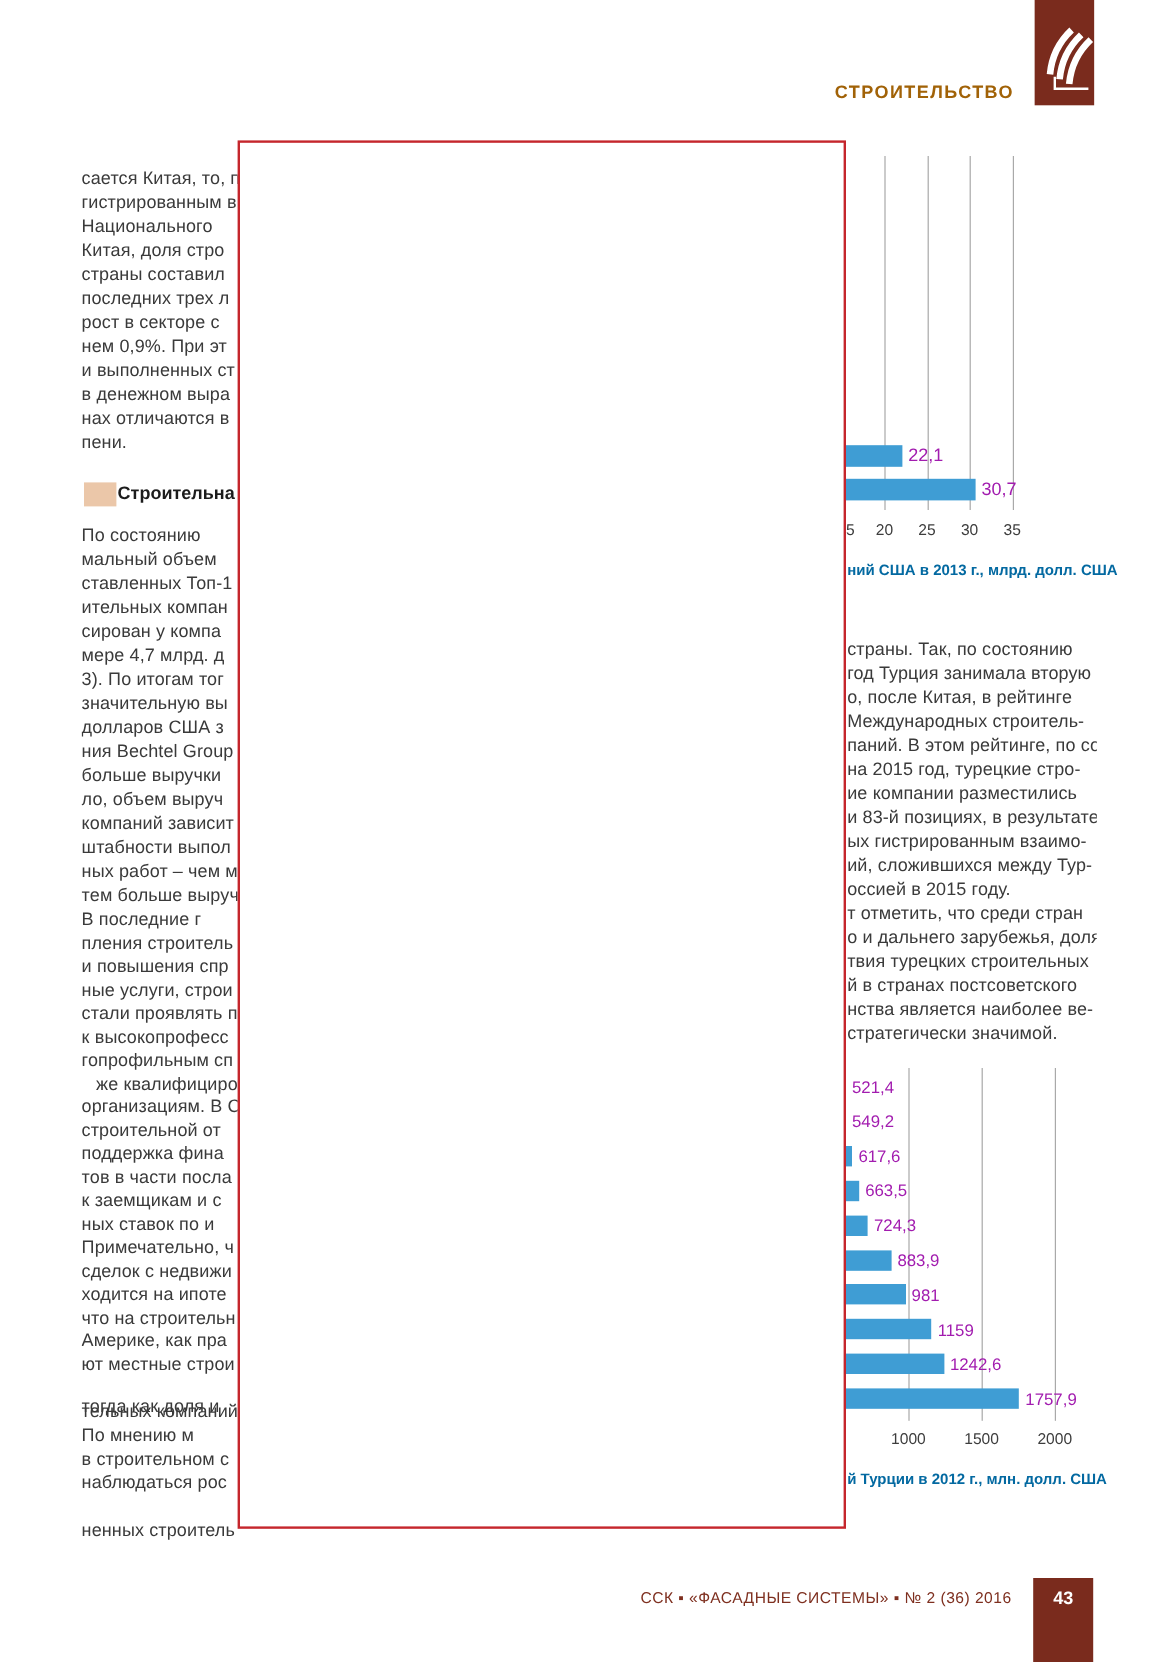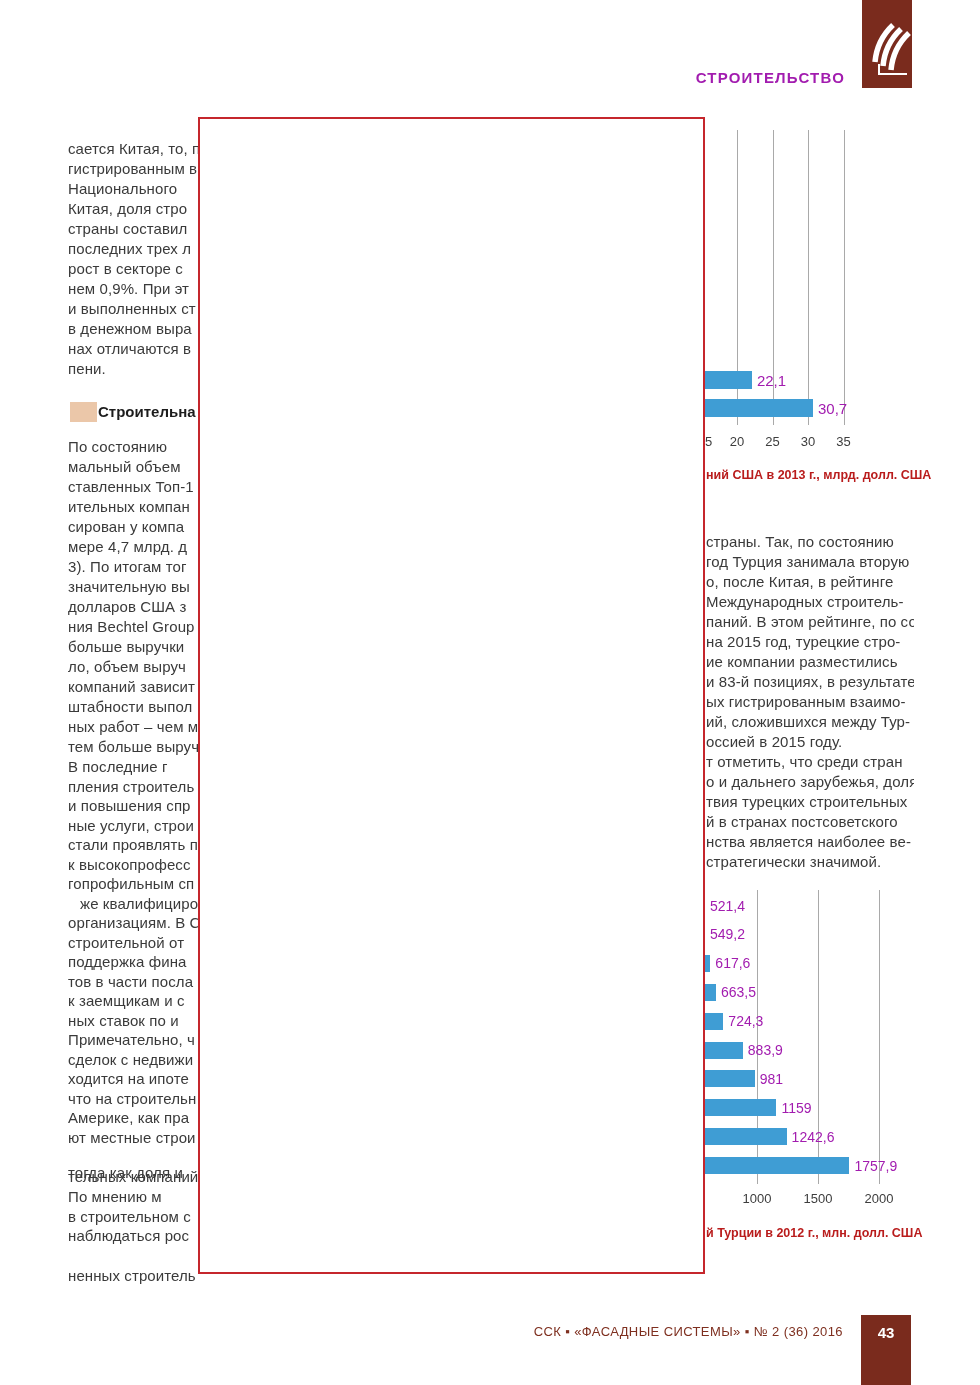--- a/index.html
+++ b/index.html
@@ -4,21 +4,21 @@
 <style>
   html,body { margin:0; padding:0; }
   body {
     width:980px; height:1385px; position:relative; background:#ffffff;
     font-family:"Liberation Sans","DejaVu Sans",sans-serif; overflow:hidden;
   }
 
   
   .header-title {
     position:absolute; top:69px; right:135px;
-    font-size:15px; font-weight:bold; letter-spacing:1.2px; color:#a21caf;
+    font-size:15px; font-weight:bold; letter-spacing:1.2px; color:#a16207;
   }
   .logo-box { position:absolute; top:0; left:862px; width:50px; height:88px; }
 
   
   .leftcol  { position:absolute; left:68px;  top:0; width:131px; height:1300px; overflow:hidden; }
   .rightcol { position:absolute; left:706px; top:0; width:208px; height:900px;  overflow:hidden; }
   .tline {
     position:absolute; left:0; height:18px; white-space:nowrap;
     font-size:15px; color:#3a3a3a; letter-spacing:0.1px;
   }
@@ -32,21 +32,21 @@
   .chart-layer { position:absolute; left:0; top:0; width:980px; height:1385px; }
   .gridline { position:absolute; width:1px; background:#a9a9a9; }
   .bar { position:absolute; background:#3f9dd4; }
   .ticklabel { position:absolute; font-size:13px; color:#3d3d3d; transform:translateX(-50%); white-space:nowrap; }
   .ticklabel.clipped { transform:none; }
   .valuelabel { position:absolute; color:#a21caf; transform:translateY(-50%); white-space:nowrap; }
   .vl-a { font-size:15px; }
   .vl-b { font-size:14px; }
   .chart-caption {
     position:absolute; left:706px; white-space:nowrap;
-    font-size:12.5px; font-weight:bold; color:#b91c1c;
+    font-size:12.5px; font-weight:bold; color:#0369a1;
   }
 
   
   .red-box {
     position:absolute; left:198px; top:117px; width:507px; height:1157px;
     background:#ffffff; border:2px solid #c5262c; box-sizing:border-box; z-index:5;
   }
 
   
   .footer-text {

